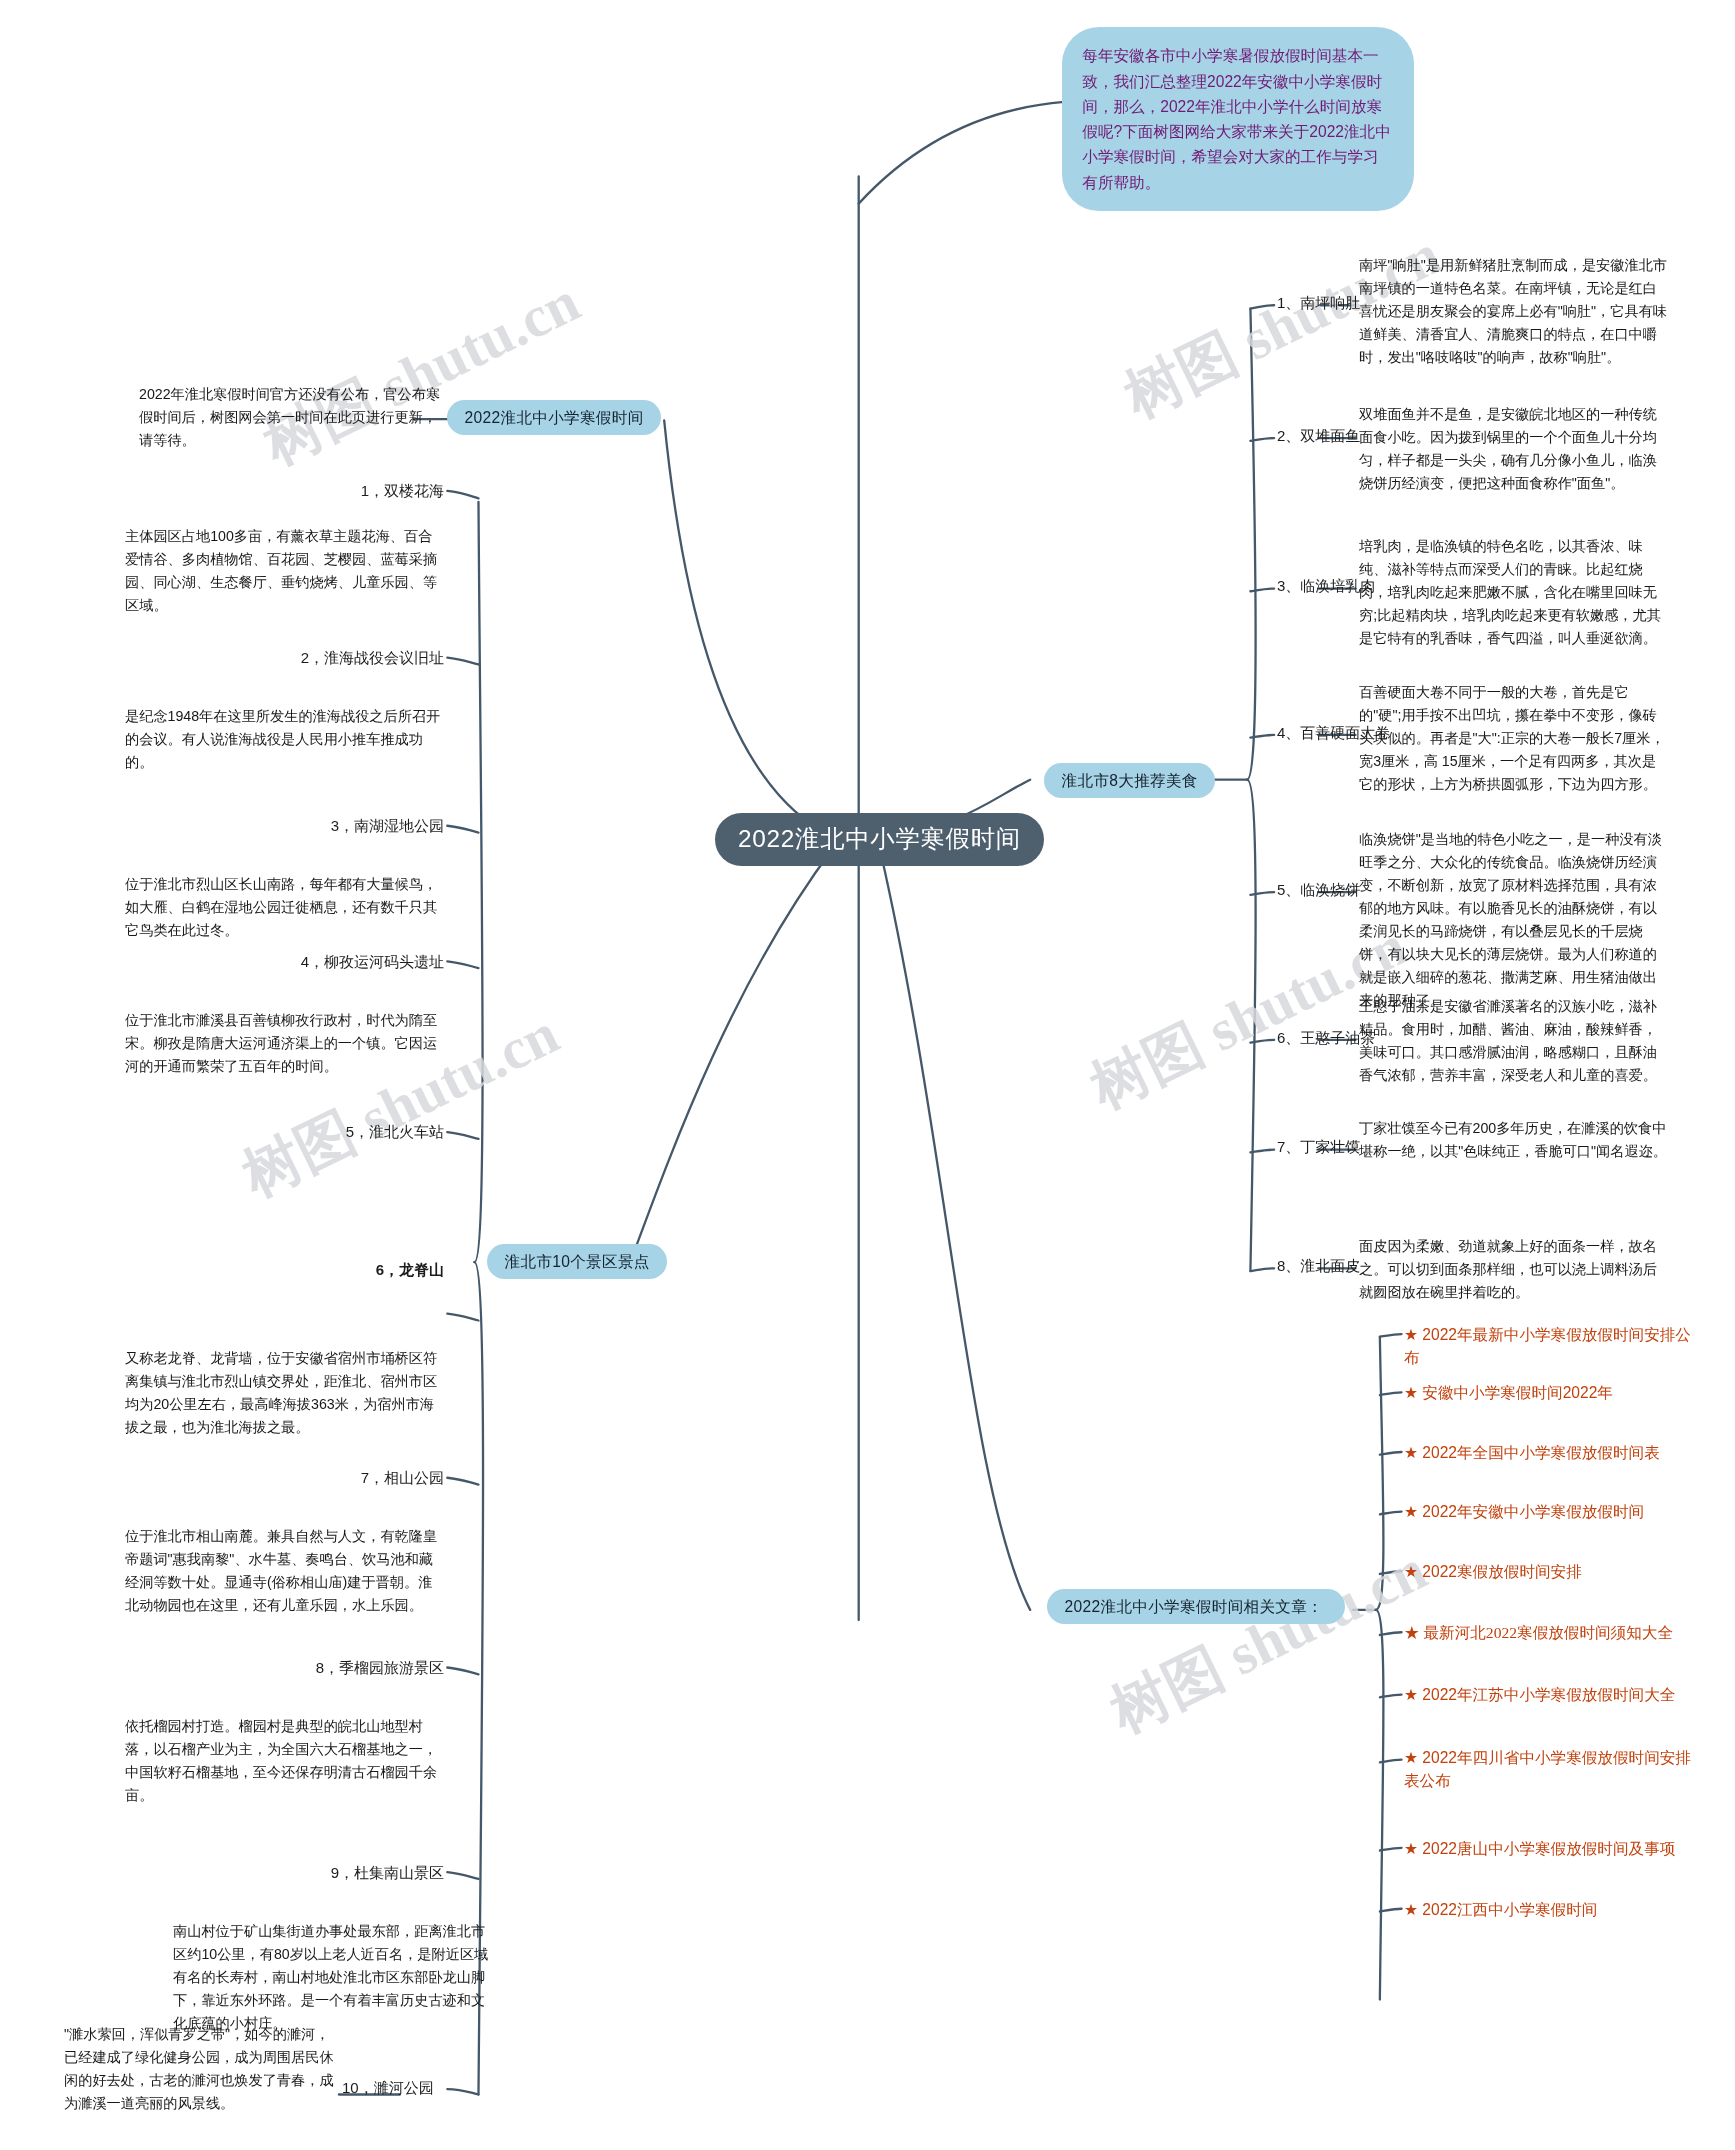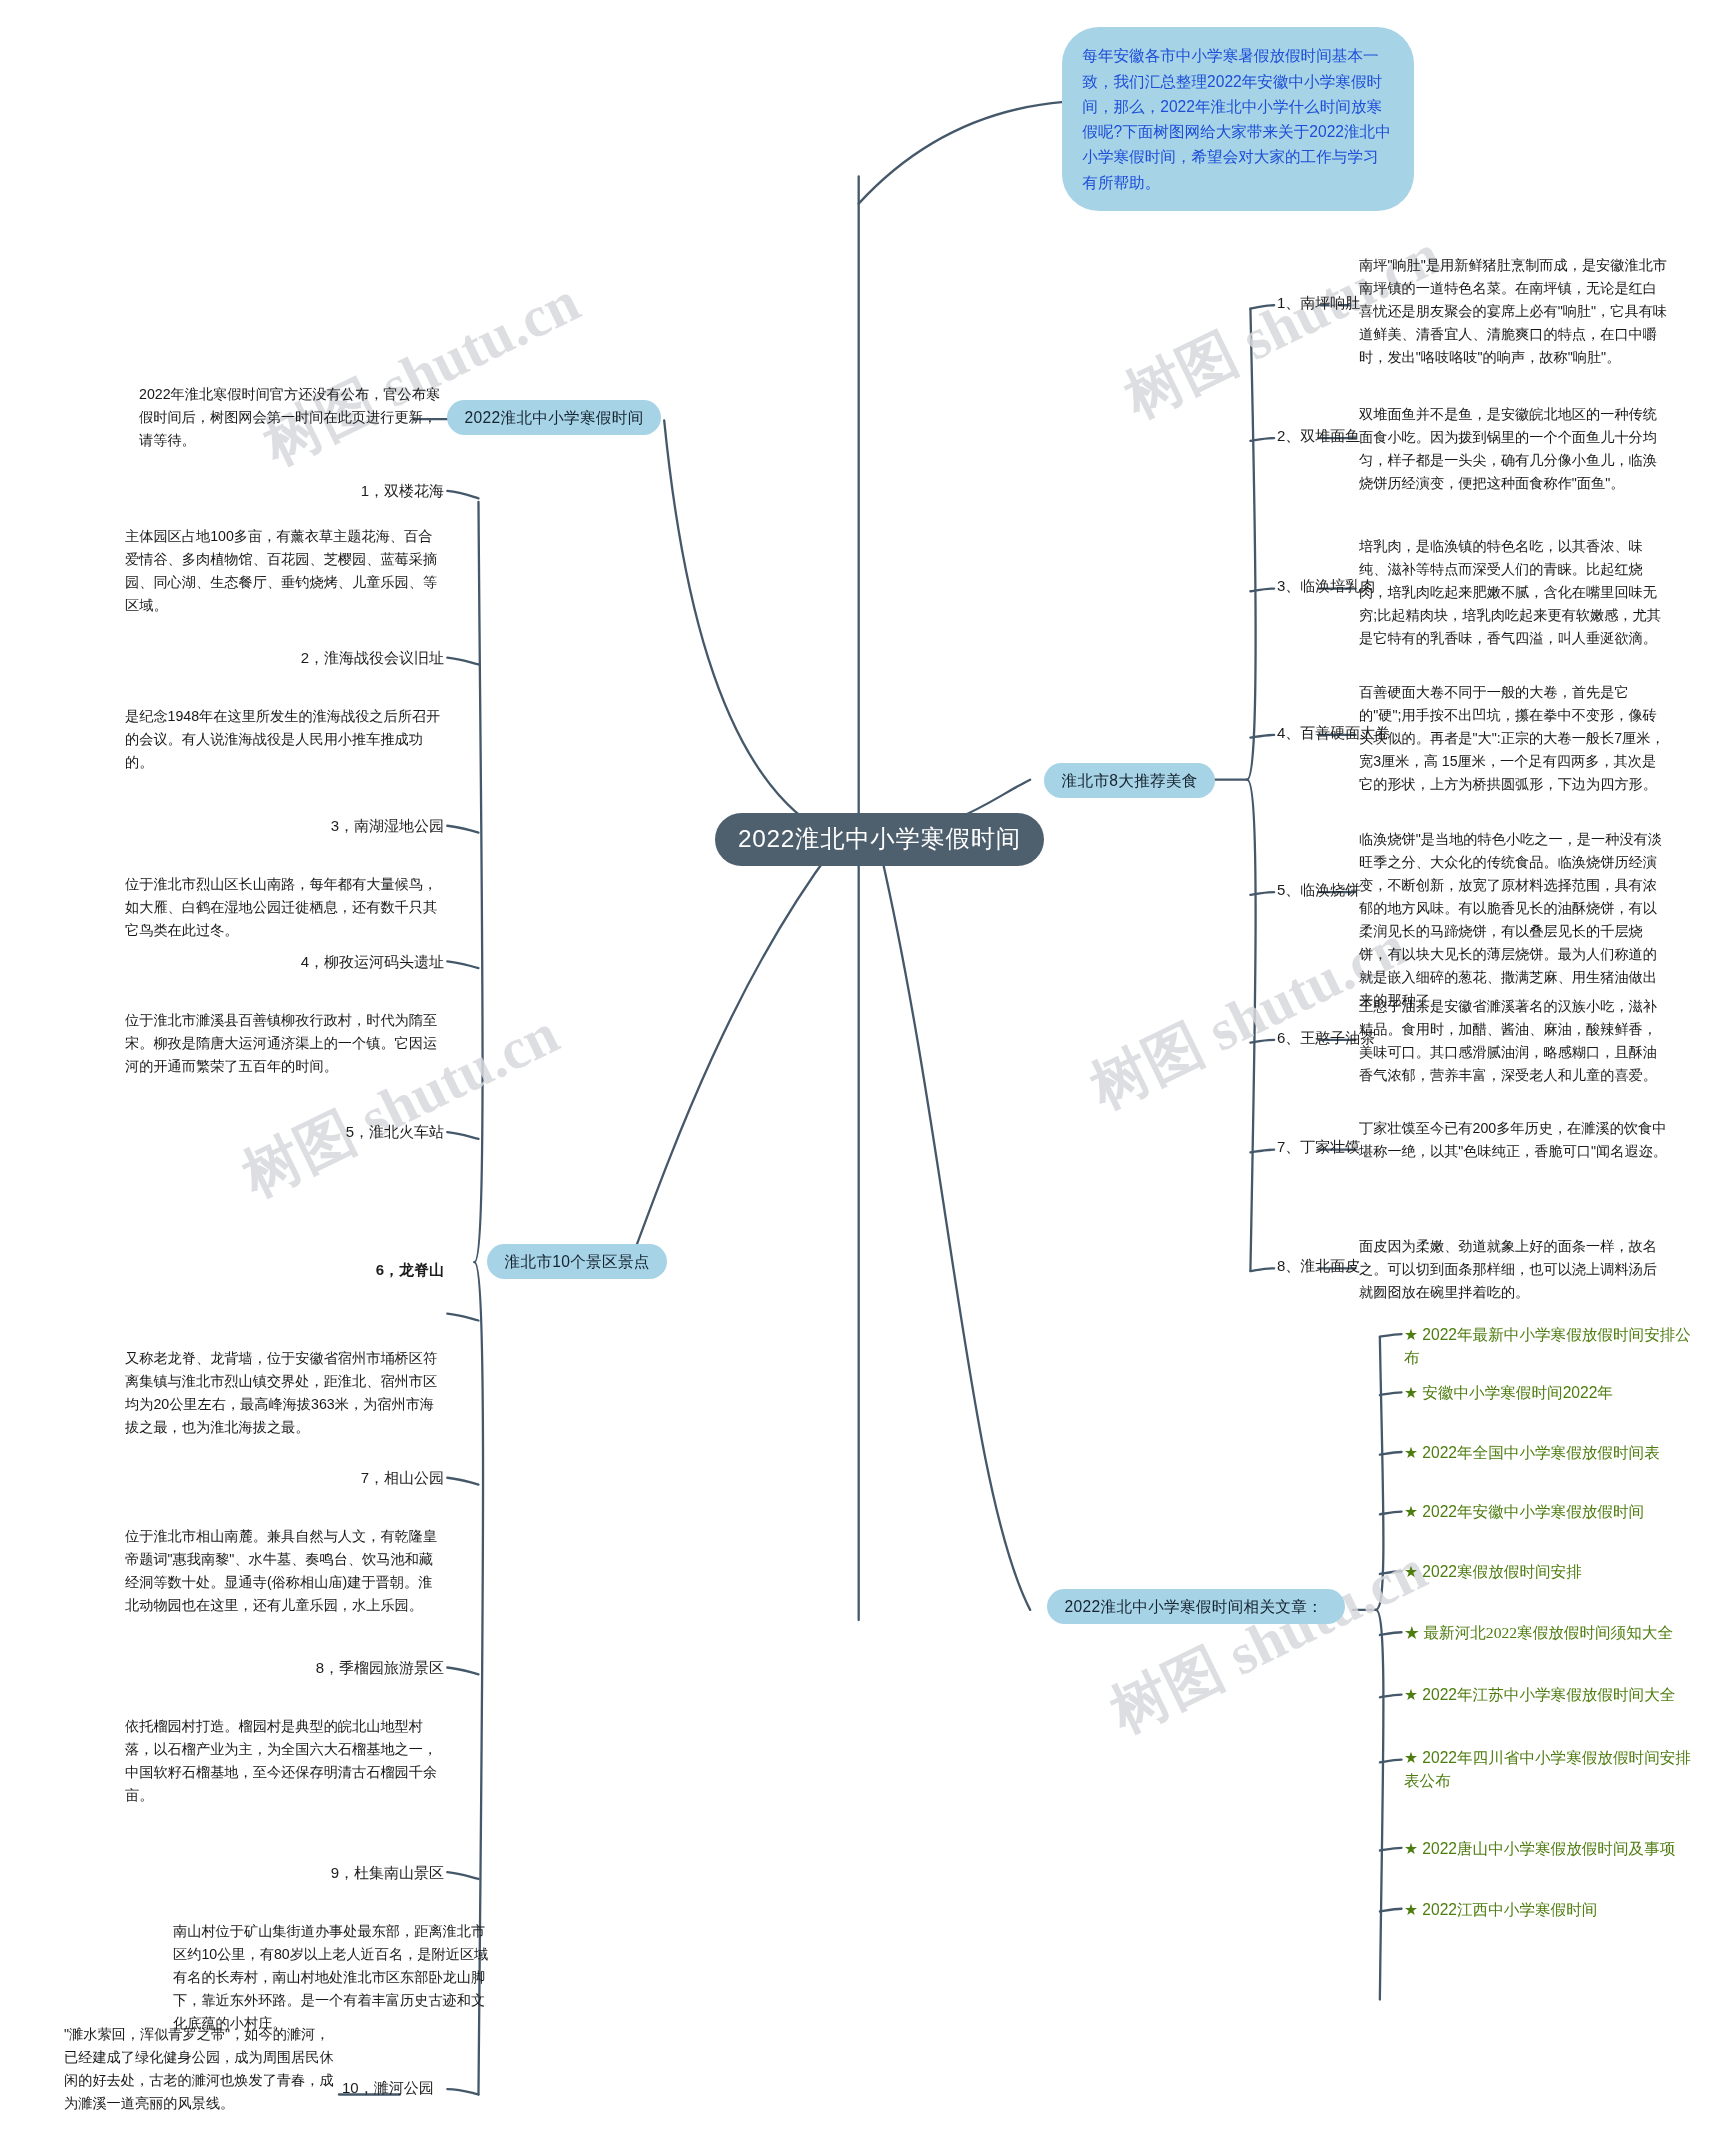--- a/index.html
+++ b/index.html
@@ -43,21 +43,21 @@
     background:#a6d3e6;
     color:#15232e;
     border-radius:20.3px;
     font-size:15.6px;
     line-height:1.3;
     padding:7.5px 17.6px;
     letter-spacing:0.3px;
   }
   .bubble-node{
     background:#a6d3e6;
-    color:#1d4ed8;
+    color:#701a75;
     border-radius:37px;
     font-size:15.6px;
     line-height:1.62;
     padding:16.3px 20.3px;
     width:352px;
     box-sizing:border-box;
   }
   .leaf-title{
     font-size:15px;
     line-height:1.35;
@@ -69,21 +69,21 @@
     font-size:14.2px;
     line-height:1.62;
     color:#181818;
     width:319px;
   }
   .para.narrow{width:308px;}
   .para.lw{width:302px;}
   .article-item{
     font-size:15.6px;
     line-height:1.45;
-    color:#4d7c0f;
+    color:#c2410c;
     width:291px;
   }
 </style>
 </head>
 <body>
 
 <div id="mindmap">
 
   <svg class="edges" viewBox="0 0 2560 3173">
     <g fill="none" stroke="#44586a" stroke-width="3.4" stroke-linecap="round">

